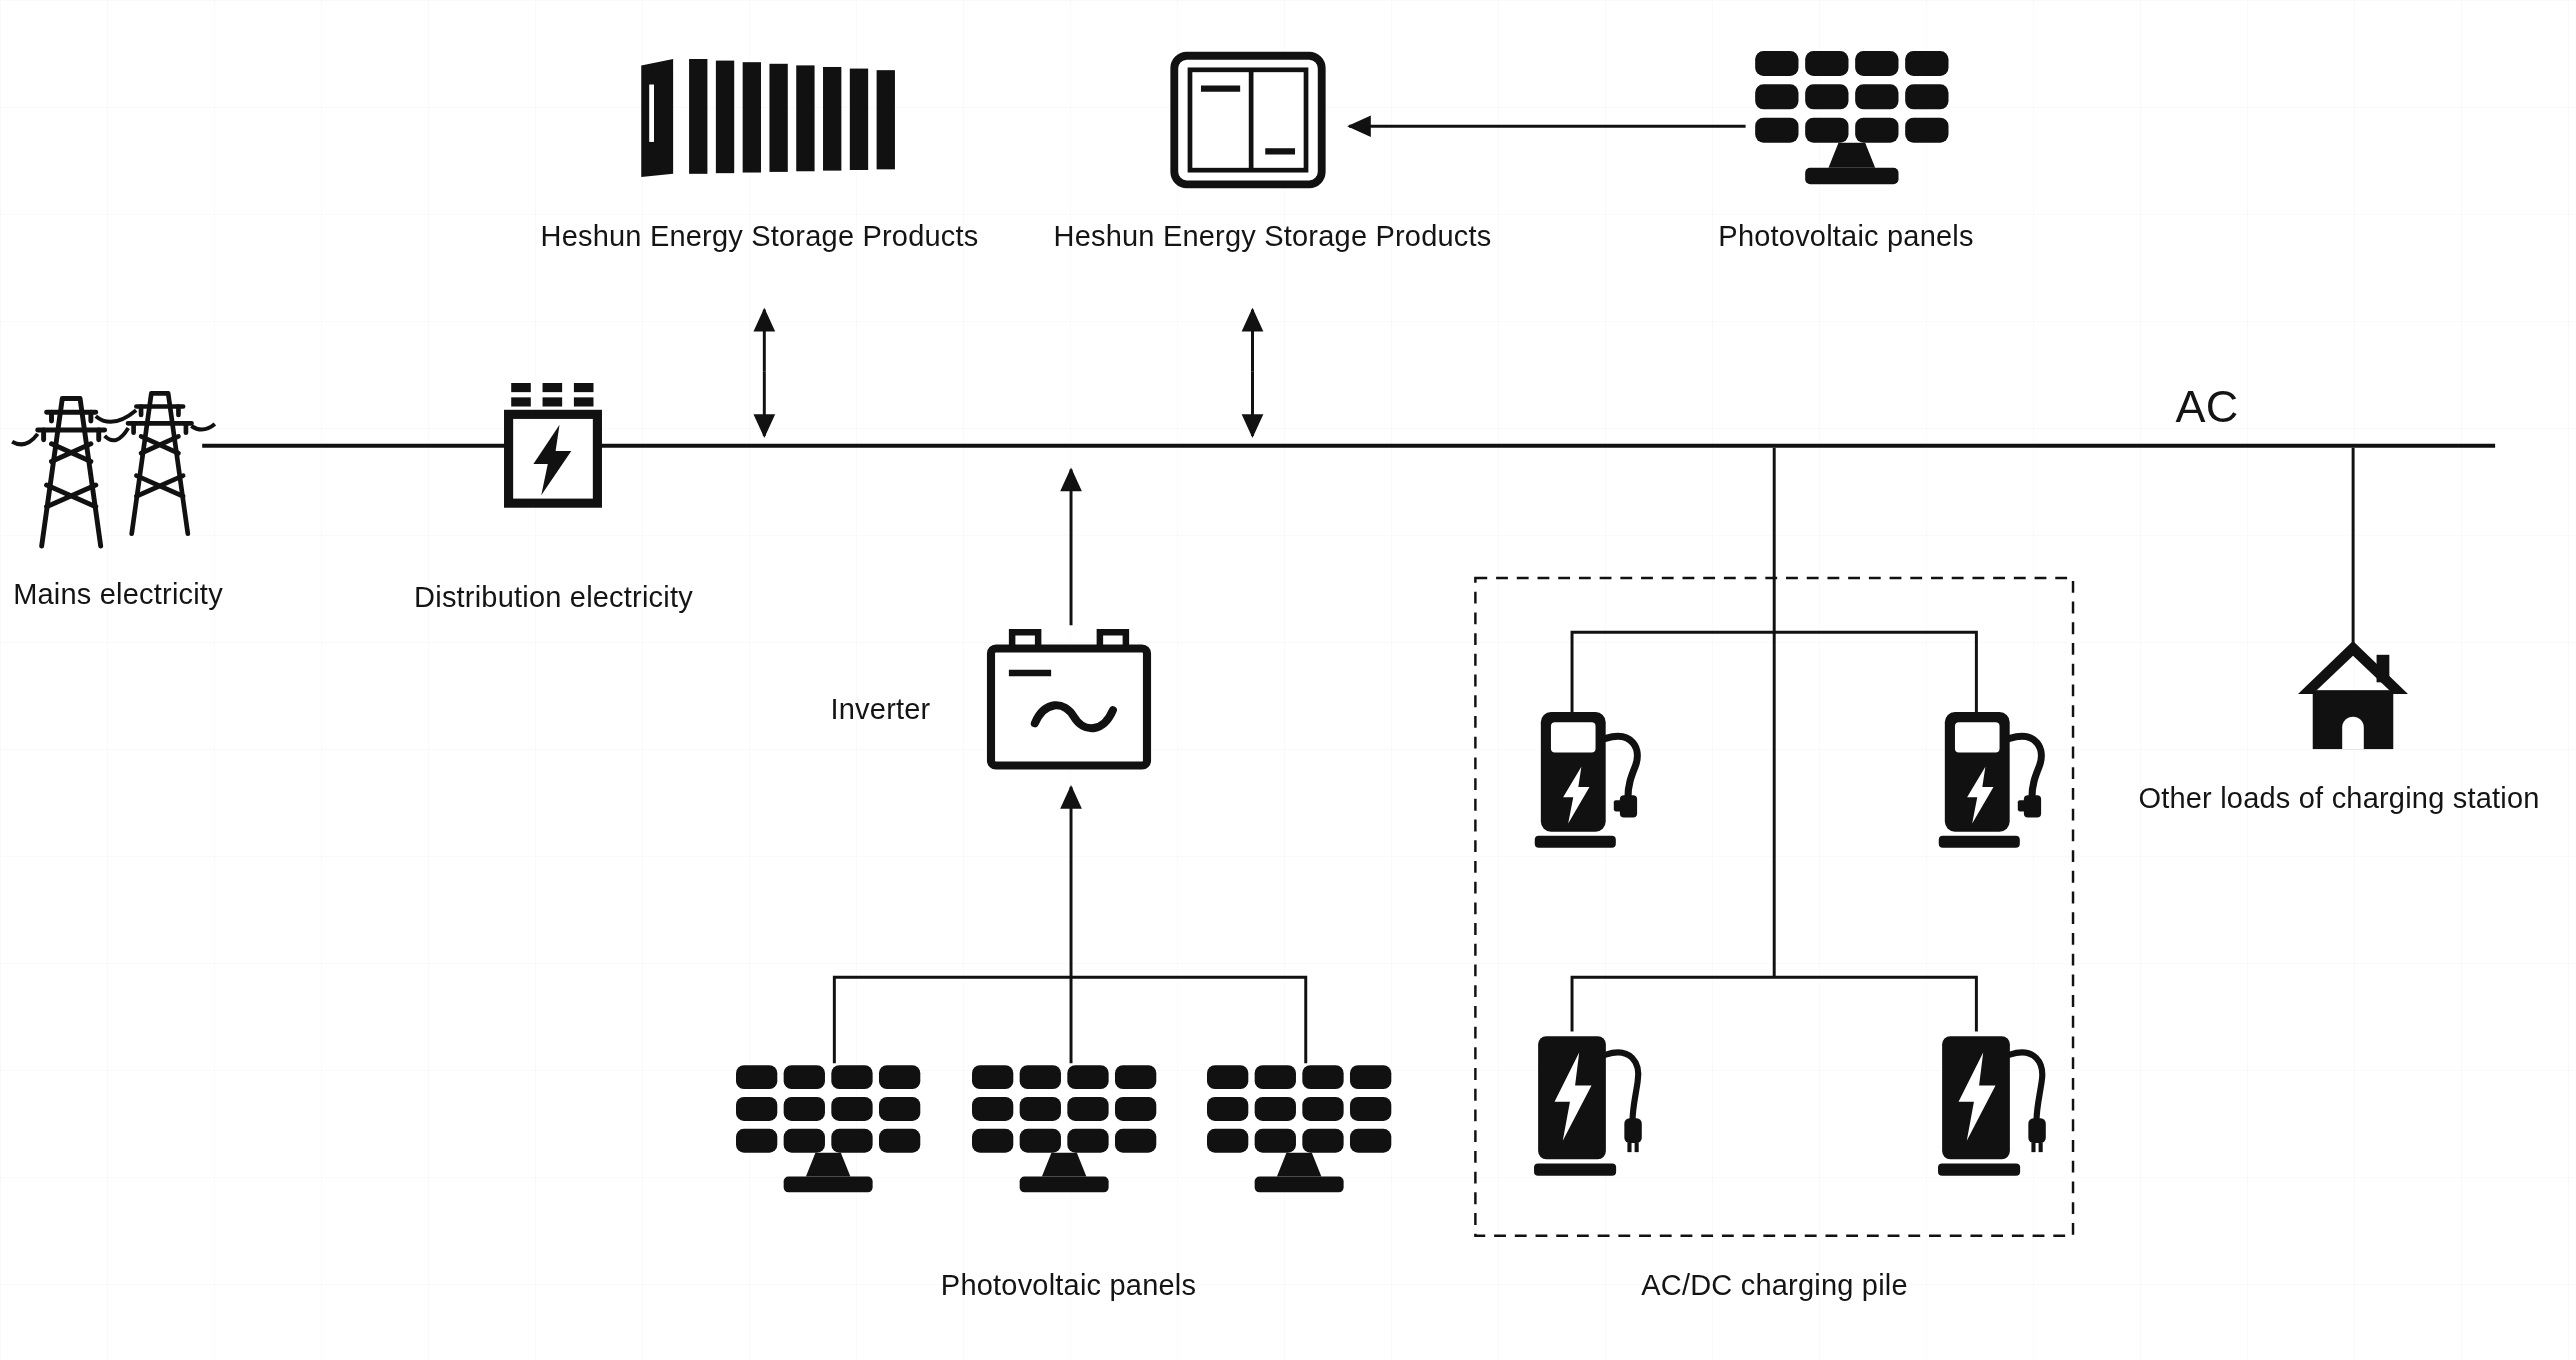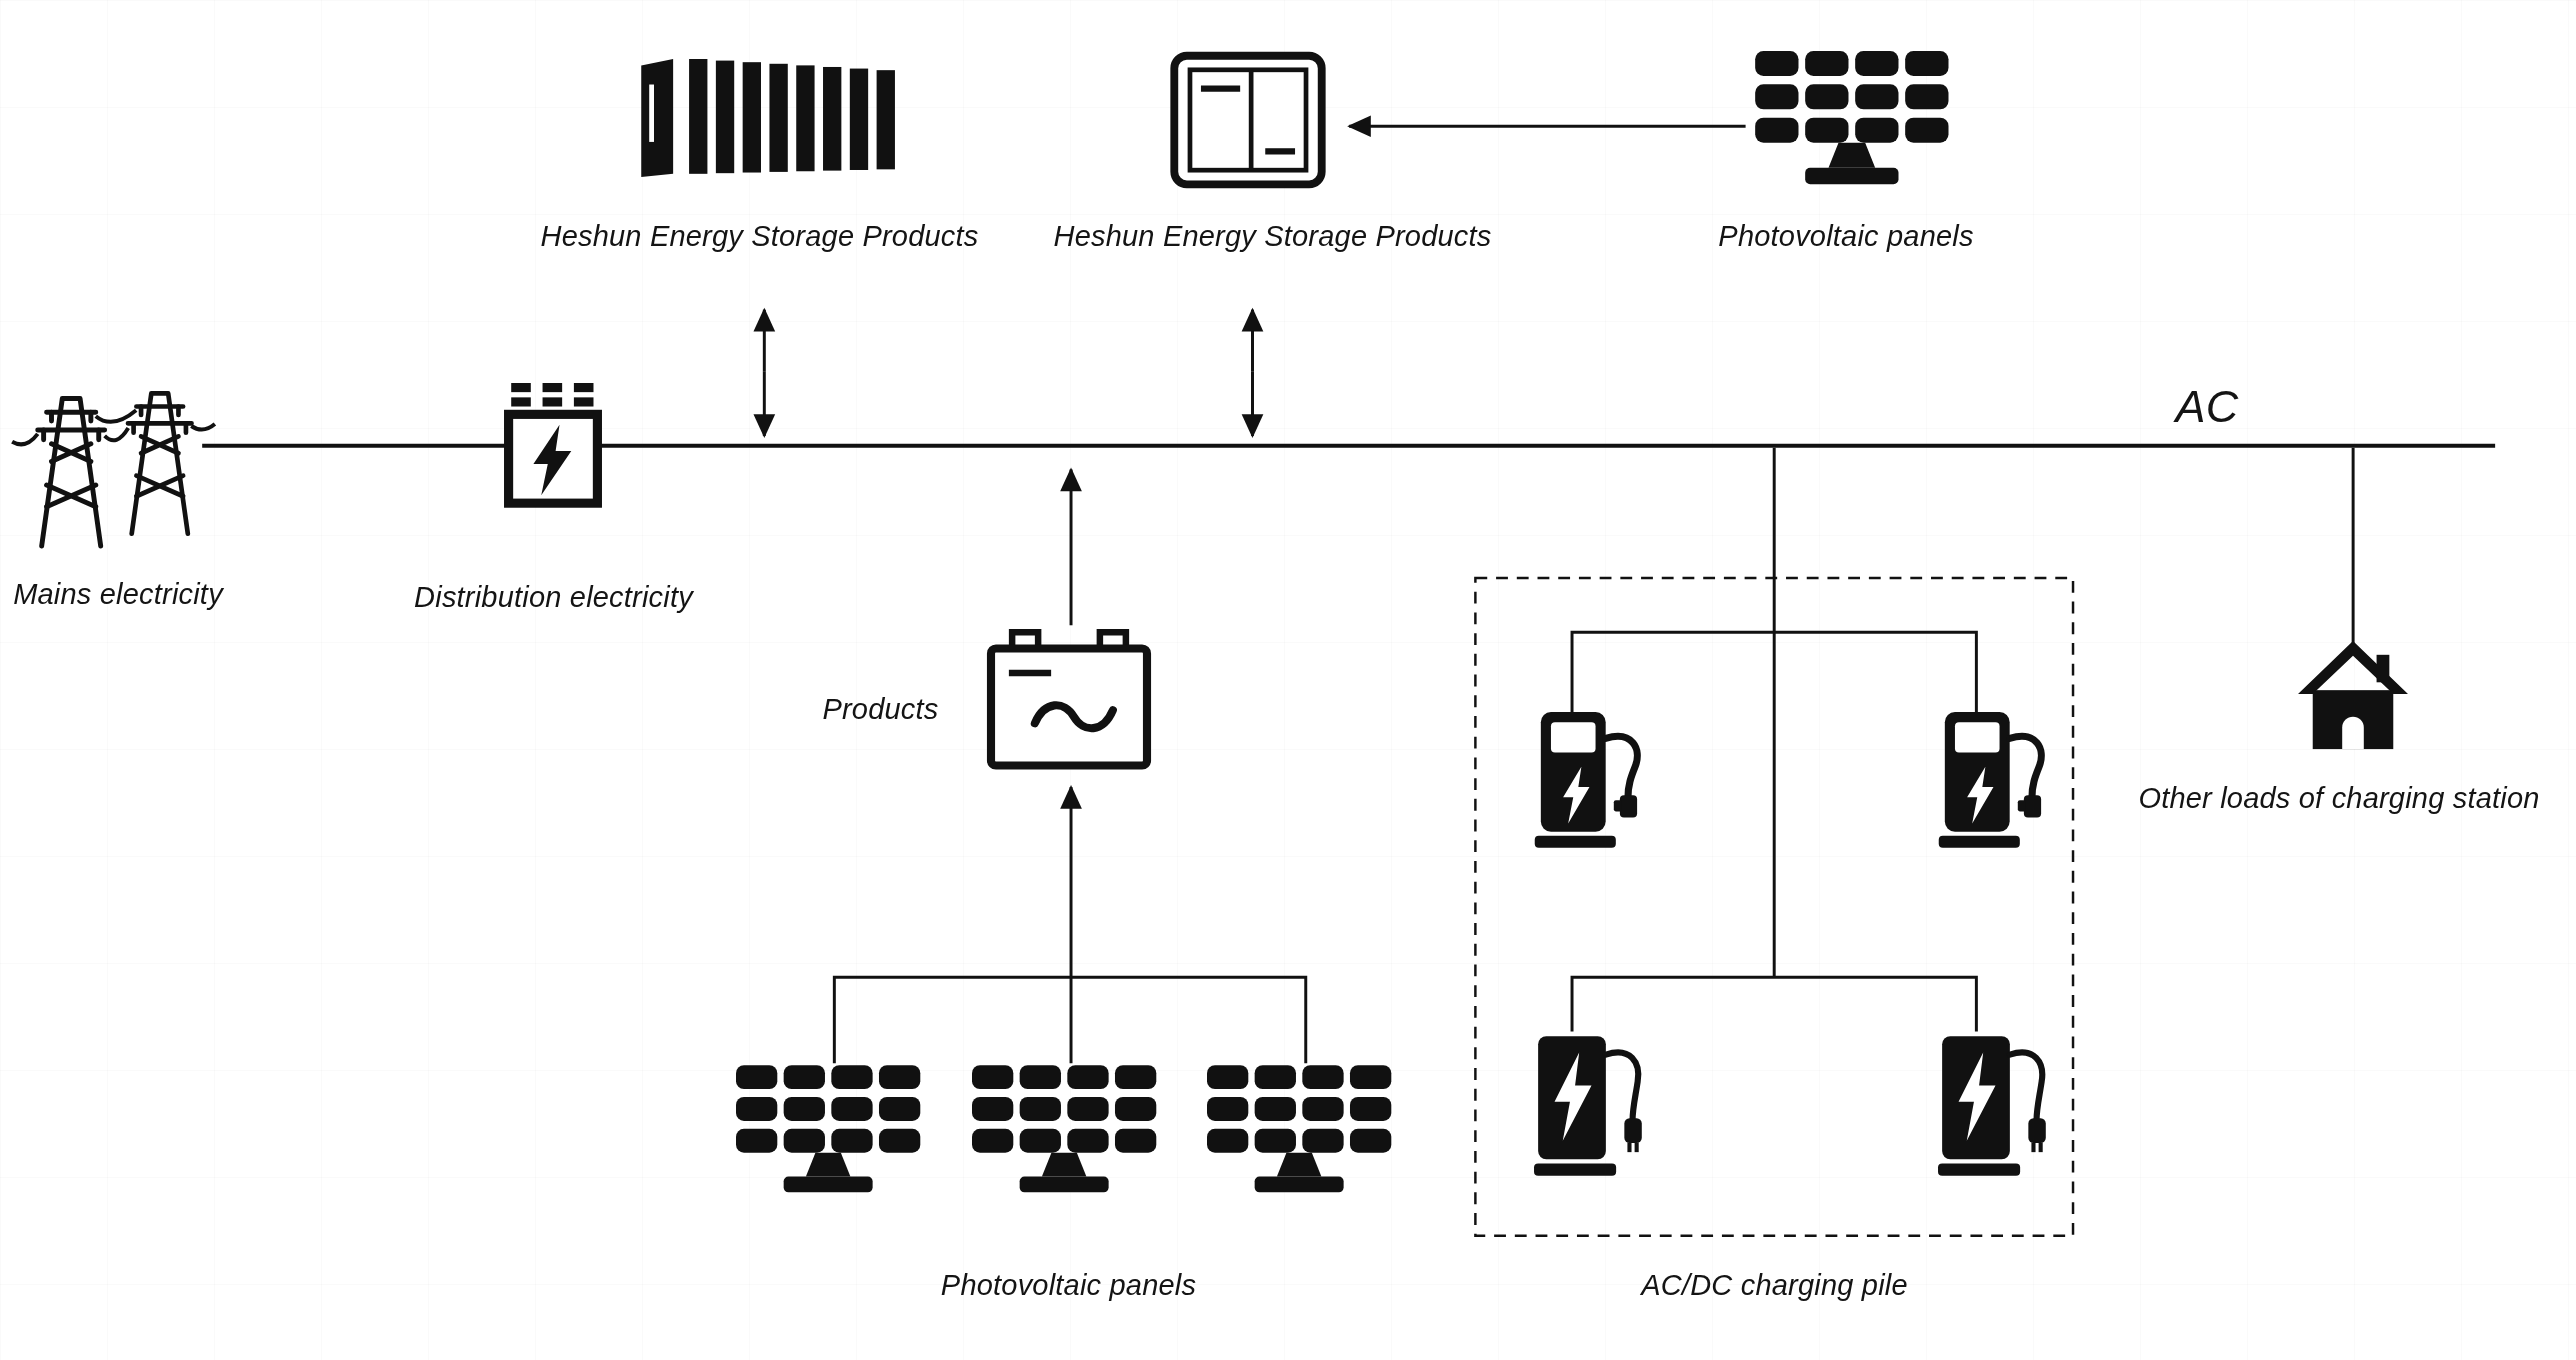--- a/index.html
+++ b/index.html
@@ -10,21 +10,21 @@
       linear-gradient(90deg, rgba(0,0,0,0.018) 1px, transparent 1px);
     background-size:107px 107px;
     font-family:"Liberation Sans", sans-serif;
     overflow:hidden;
   }
   .connector-layer{position:absolute;left:0;top:0;z-index:1;}
   .icon{position:absolute;z-index:2;}
   .icon svg{display:block;width:100%;height:100%;}
   .label{
     position:absolute;z-index:2;color:#141414;font-size:29px;font-weight:500;
-    text-align:center;letter-spacing:0.2px;line-height:1.2;font-style:italic;
+    text-align:center;letter-spacing:0.2px;line-height:1.2;
   }
   .label-ac{font-size:45px;font-weight:500;text-align:left;}
 </style>
 </head>
 <body>
 
 <div class="canvas">
 
   <svg class="connector-layer" width="2576" height="1361" viewBox="0 0 2612 1380">
     <defs>
@@ -276,21 +276,21 @@
   <div class="label" style="left:1026px;top:219px;width:493px;">Heshun Energy Storage Products</div>
 
   <div class="label" style="left:1649px;top:219px;width:394px;">Photovoltaic panels</div>
 
   <div class="label" style="left:-10px;top:577px;width:256px;">Mains electricity</div>
 
   <div class="label" style="left:381px;top:580px;width:345px;">Distribution electricity</div>
 
   <div class="label label-ac" style="left:2148px;top:380px;width:118px;text-align:center;">AC</div>
 
-  <div class="label" style="left:772px;top:692px;width:217px;">Products</div>
+  <div class="label" style="left:772px;top:692px;width:217px;">Inverter</div>
 
   <div class="label" style="left:822px;top:1268px;width:493px;">Photovoltaic panels</div>
 
   <div class="label" style="left:2107px;top:781px;width:464px;">Other loads of charging station</div>
 
   <div class="label" style="left:1528px;top:1268px;width:493px;">AC/DC charging pile</div>
 
 </div>
 
 

